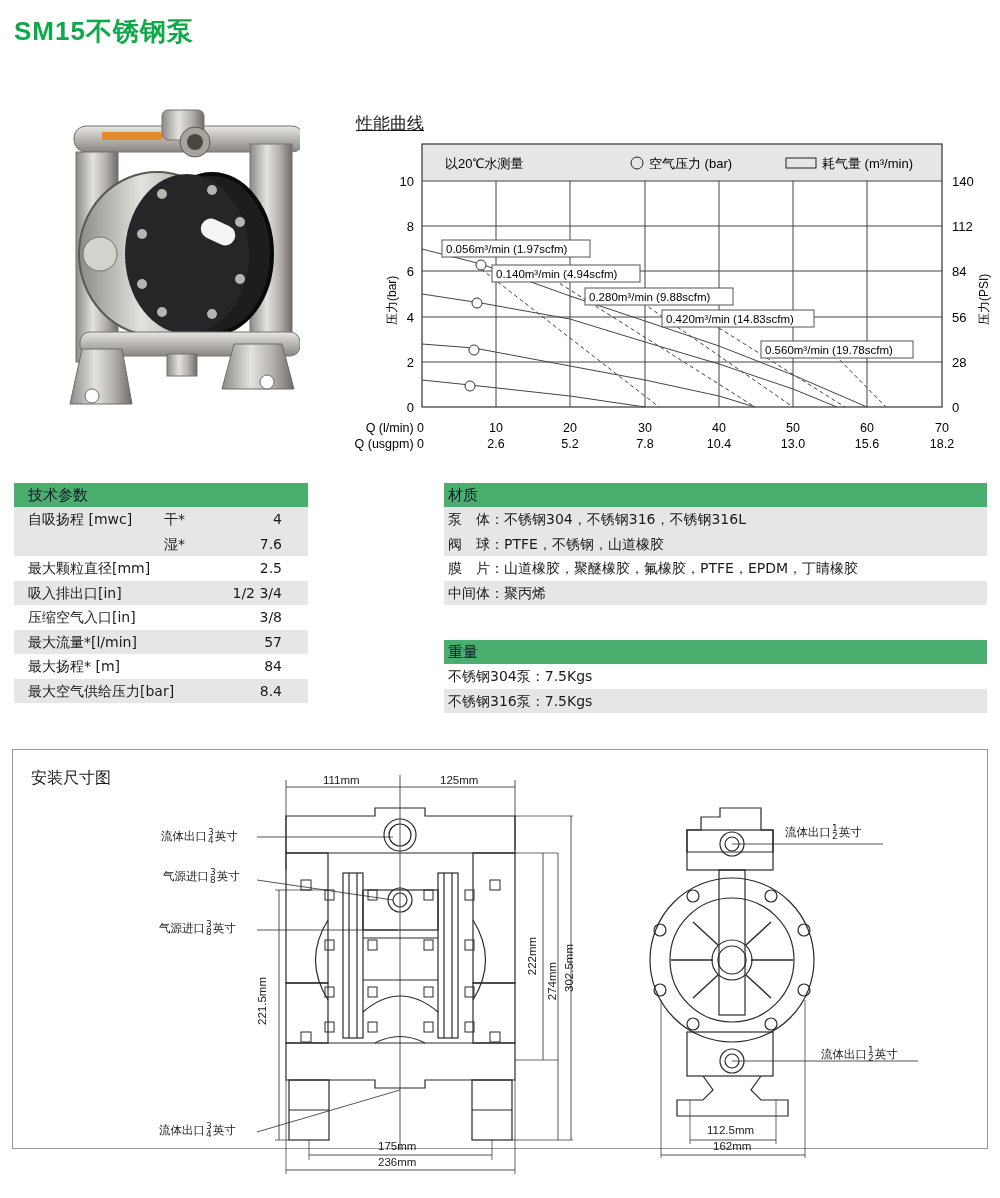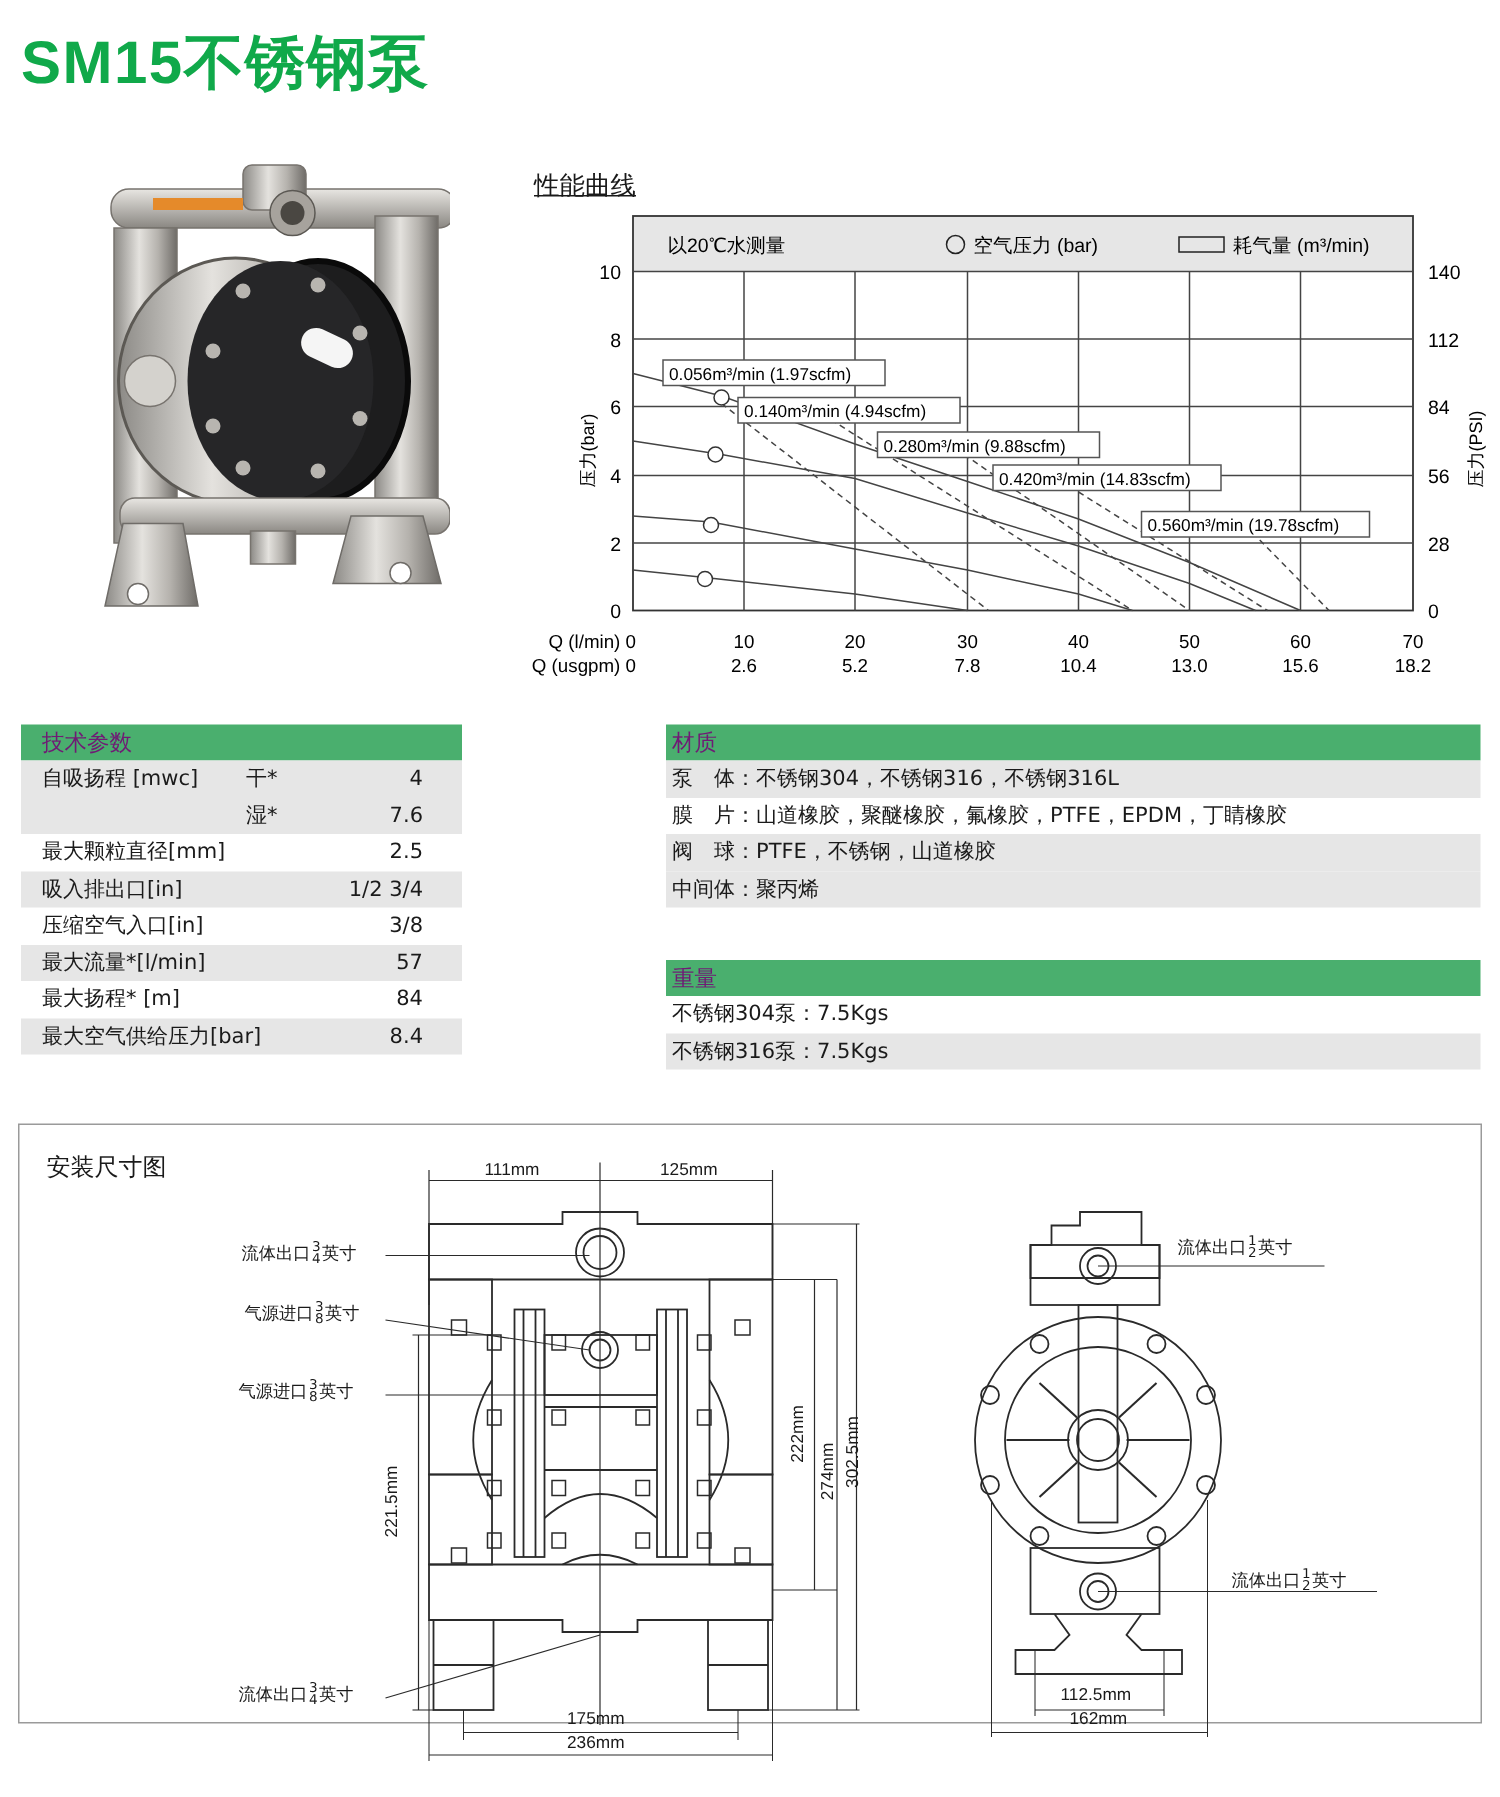--- a/index.html
+++ b/index.html
@@ -1,23 +1,23 @@
 <!DOCTYPE html>
 <html><head>
 <meta charset="utf-8">
 <style>
   * { box-sizing: border-box; margin: 0; padding: 0; }
   body { width: 1000px; height: 1198px; background: #fff; font-family: "DejaVu Sans", sans-serif; color: #1a1a1a; position: relative; overflow: hidden; }
-  .title { position: absolute; left: 14px; top: 14px; font-size: 40px; font-weight: bold; color: #10a94a; letter-spacing: 1px; }
+  .title { position: absolute; left: 14px; top: 14px; font-size: 26px; font-weight: bold; color: #10a94a; letter-spacing: 1px; }
   .title .model { font-family: "Liberation Sans", sans-serif; font-weight: 900; }
   .photo { position: absolute; left: 62px; top: 104px; width: 238px; height: 325px; }
   .chart-title { position: absolute; left: 356px; top: 112px; font-size: 17px; text-decoration: underline; }
   .chart { position: absolute; left: 340px; top: 140px; width: 660px; height: 320px; }
   .tbl { position: absolute; font-size: 14px; }
-  .tbl .hdr { background: #4aaf6e; color: #701a75; height: 24px; line-height: 24px; padding-left: 14px; font-size: 15px; }
+  .tbl .hdr { background: #4aaf6e; color: #0f172a; height: 24px; line-height: 24px; padding-left: 14px; font-size: 15px; }
   .tbl .row { height: 24.5px; line-height: 24.5px; position: relative; padding-left: 33px; }
   .tbl .row.shade { background: #e6e6e6; }
   .tech { left: 14px; top: 483px; width: 294px; }
   .tech .lbl { position: absolute; left: 14px; }
   .tech .sub { position: absolute; left: 150px; }
   .tech .val { position: absolute; right: 26px; }
   .mat { left: 444px; top: 483px; width: 543px; }
   .mat .hdr { padding-left: 4px; }
   .mat .row { padding-left: 4px; }
   .weight { left: 444px; top: 640px; width: 543px; }
@@ -222,22 +222,22 @@
   </div>
   <div class="row shade">
     <span class="lbl">最大空气供给压力[bar]</span>
     <span class="val">8.4</span>
   </div>
 </div>
 
 <div class="tbl mat">
   <div class="hdr">材质</div>
   <div class="row shade">泵　体：不锈钢304，不锈钢316，不锈钢316L</div>
+  <div class="row shade">阀　球：PTFE，不锈钢，山道橡胶</div>
   <div class="row">膜　片：山道橡胶，聚醚橡胶，氟橡胶，PTFE，EPDM，丁睛橡胶</div>
-  <div class="row shade">阀　球：PTFE，不锈钢，山道橡胶</div>
   <div class="row shade">中间体：聚丙烯</div>
 </div>
 
 <div class="tbl weight">
   <div class="hdr">重量</div>
   <div class="row">不锈钢304泵：7.5Kgs</div>
   <div class="row shade">不锈钢316泵：7.5Kgs</div>
 </div>
 
 <div class="install">

